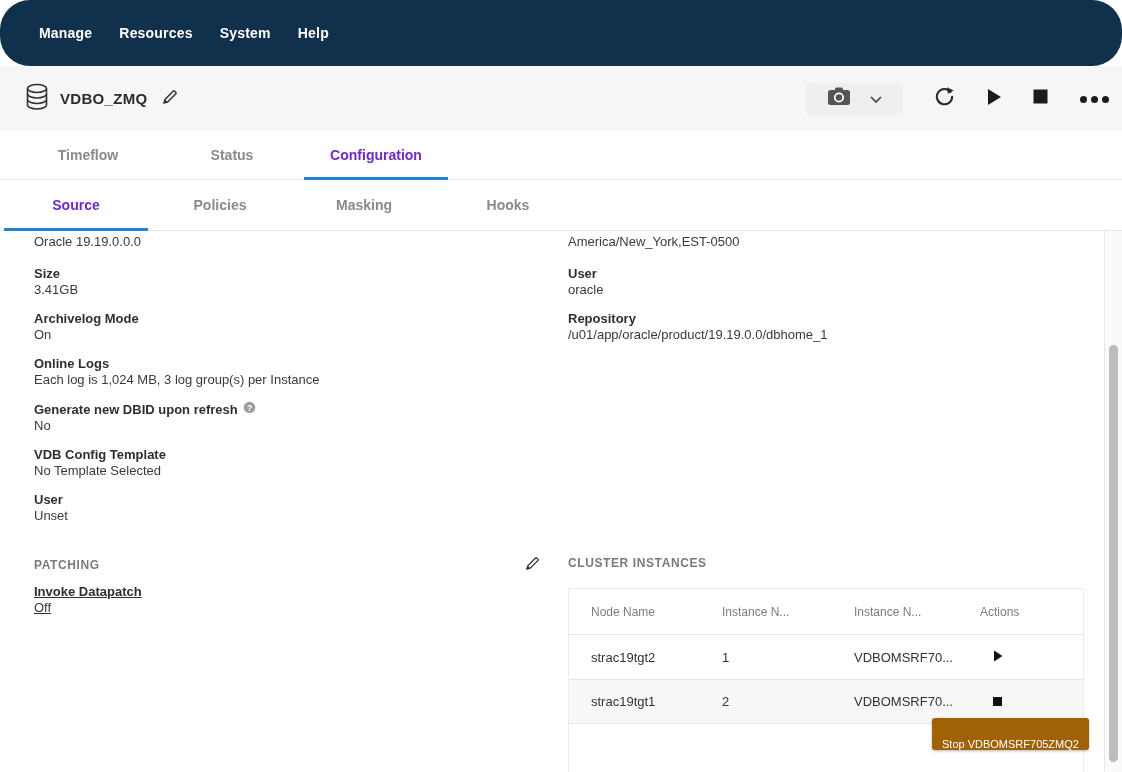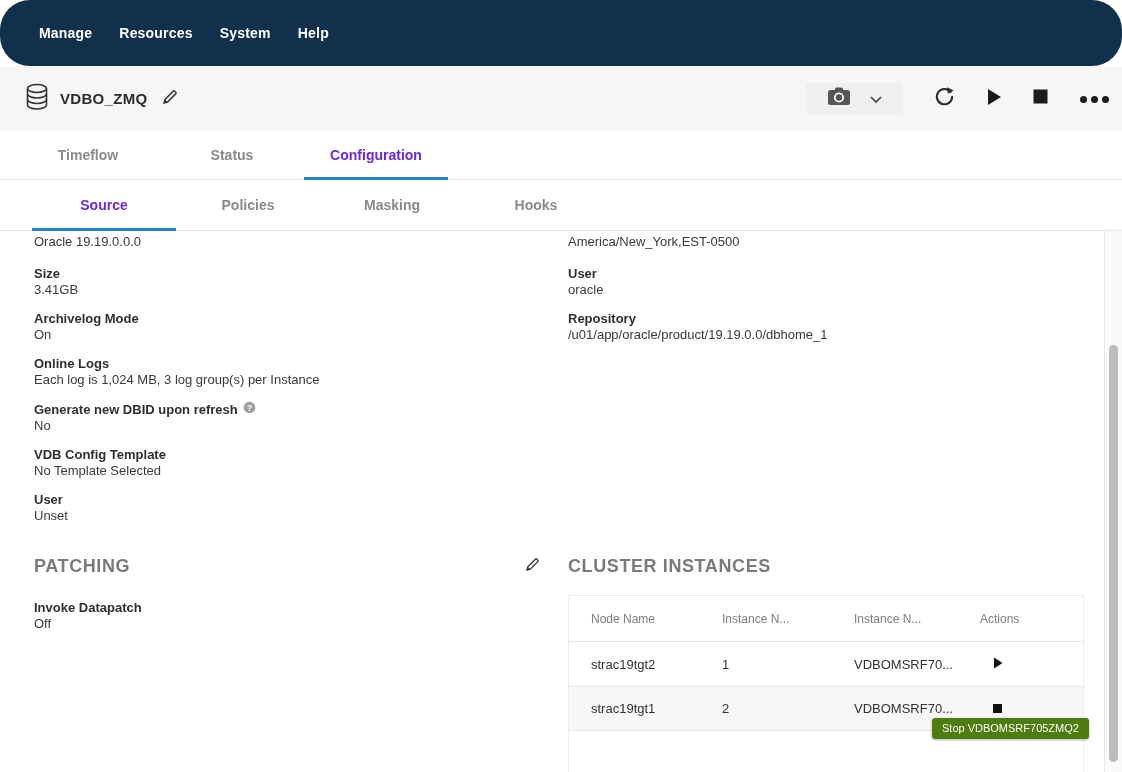--- a/index.html
+++ b/index.html
@@ -19,21 +19,21 @@
   .title-edit { margin-left:15px; display:flex; align-items:center; cursor:pointer; }
   .toolbar { margin-left:auto; display:flex; align-items:center; gap:31px; }
   .snapshot-btn { width:97px; height:32px; background:#efefef; border-radius:4px;
                   display:flex; align-items:center; justify-content:center; gap:20px; cursor:pointer; }
   .tool-btn { display:flex; align-items:center; justify-content:center; cursor:pointer; }
 
   
   .tabs-row { height:49px; background:#fff; border-bottom:1px solid #e7e7e7;
               display:flex; padding-left:16px; }
   .subtabs-row { height:51px; background:#fff; border-bottom:1px solid #e7e7e7;
-              display:flex; padding-left:32px; }
+              display:flex; padding-left:4px; }
   .tab { width:144px; display:flex; align-items:center; justify-content:center;
          font-size:14px; font-weight:600; color:#8a8a8a; position:relative; cursor:pointer; }
   .tab.active { color:#6d28d9; }
   .tab.active::after { content:""; position:absolute; left:0; right:0; bottom:-1px;
                        height:3px; background:#1f83d0; }
 
   
   .content { position:relative; height:541px; background:#fff; overflow:hidden; }
   .columns { display:flex; padding-top:3px; }
   .col { width:516px; }
@@ -42,37 +42,37 @@
   .group { margin-bottom:13px; font-size:13px; line-height:16px; }
   .group.single { margin-bottom:16px; }
   .group .lbl { font-weight:700; color:#2f2f2f; display:flex; align-items:center; gap:5px; }
   .group .val { color:#3a3a3a; }
 
   .sections-row { display:flex; margin-top:19px; }
   .section { width:516px; }
   .section-left  { margin-left:34px; width:506px; }
   .section-right { margin-left:28px; }
   .section-hdr { display:flex; justify-content:space-between; align-items:center;
-                 font-size:18px; font-weight:600; color:#7a7a7a; letter-spacing:.6px; }
+                 font-size:12px; font-weight:600; color:#7a7a7a; letter-spacing:.6px; }
   .section-hdr .edit { cursor:pointer; display:flex; }
-  .section .group { margin-top:23px; }
+  .section .group { margin-top:10px;text-decoration:underline; }
 
   
   .card { margin-top:18px; width:516px; height:187px; background:#fff;
           border:1px solid #ececec; border-radius:2px; }
   .trow { display:grid; grid-template-columns:131px 132px 126px 1fr;
           align-items:center; height:45px; padding-left:22px; }
   .trow.head { color:#7d7d7d; font-size:12px; }
   .trow.body { font-size:13px; color:#333; border-top:1px solid #e6e6e6; cursor:default; }
   .trow.hovered { background:#f7f7f7; border-bottom:1px solid #e6e6e6; }
   .row-action { padding-left:13px; display:flex; align-items:center; cursor:pointer; }
 
   
   .tooltip { position:absolute; left:932px; top:487px; height:21px; line-height:21px;
-             padding:0 10px; background:#4d7c0f; color:#fff; font-size:11px;
+             padding:16px 10px; background:#a16207; color:#fff; font-size:11px;
              border-radius:3px; box-shadow:0 1px 3px rgba(0,0,0,.3); white-space:nowrap; }
 
   
   .scroll-track { position:absolute; right:0; top:0; width:18px; height:541px;
                   background:#fafafa; border-left:1px solid #e8e8e8; }
   .scroll-thumb { position:absolute; left:4px; top:114px; width:9px; height:417px;
                   background:#bcbcbc; border-radius:5px; cursor:pointer; }
 </style>
 </head>
 <body>

